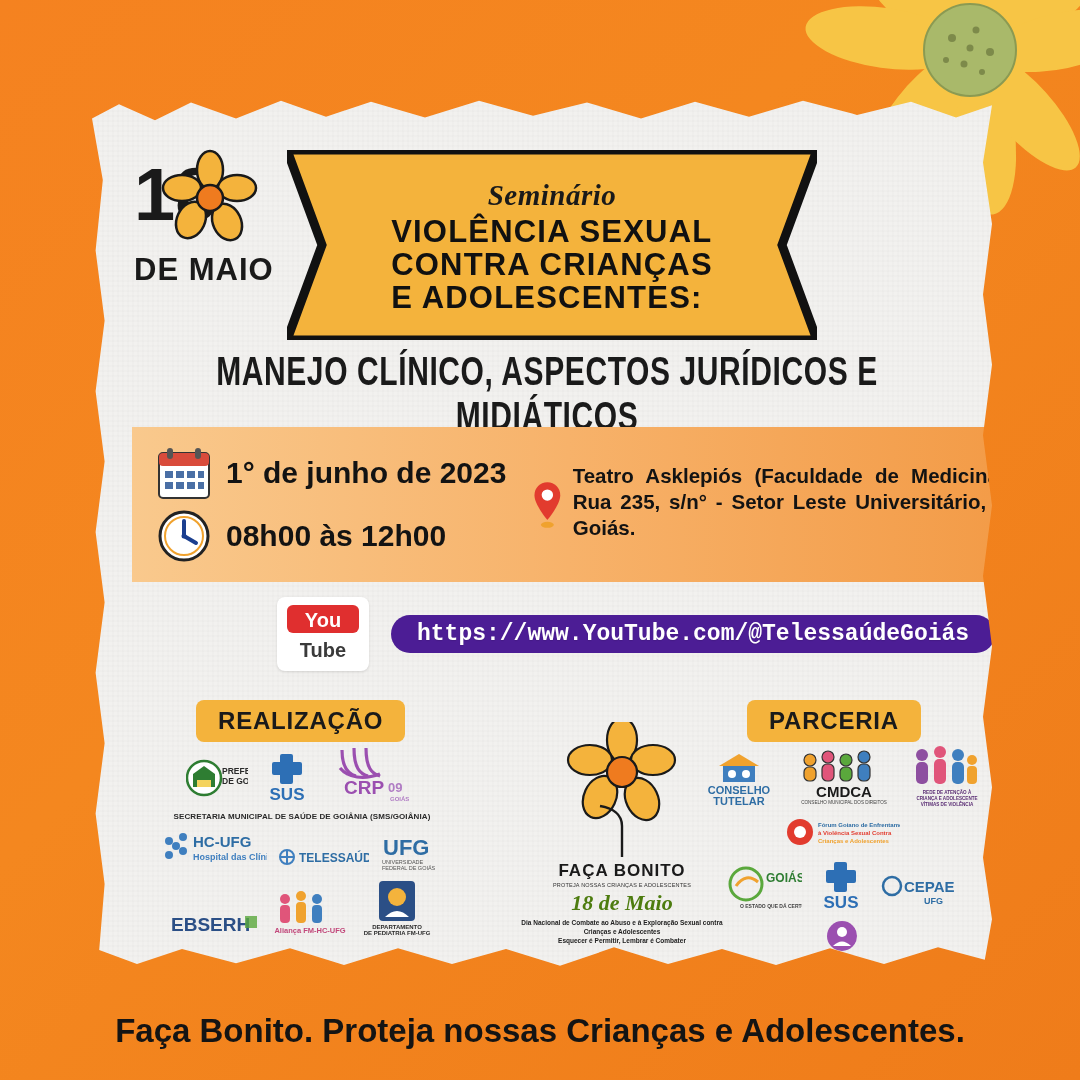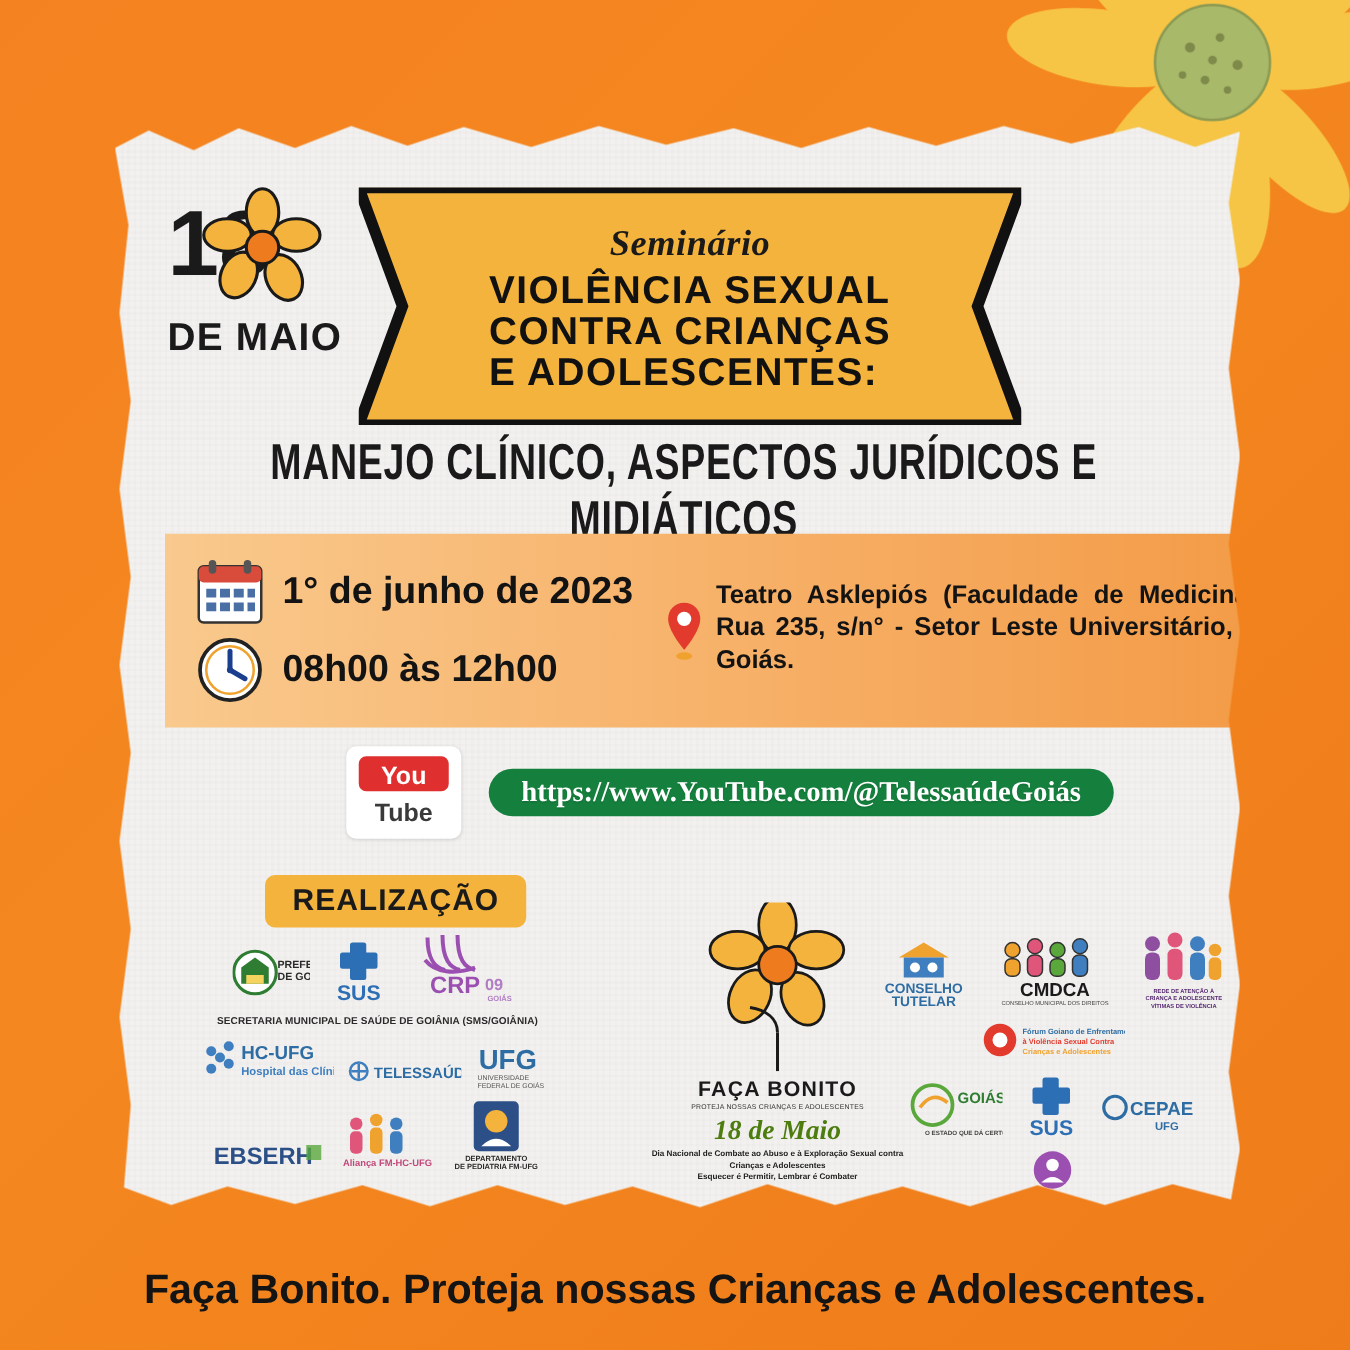--- a/index.html
+++ b/index.html
@@ -124,40 +124,40 @@
   .yt-row {
     position: absolute; left: 185px; top: 505px;
     display: flex; align-items: center; gap: 22px;
   }
   .yt-logo {
     width: 92px; height: 74px; background: #fff;
     border-radius: 8px; display: flex; align-items: center; justify-content: center;
     box-shadow: 0 1px 3px rgba(0,0,0,.12);
   }
   .yt-pill {
-    background: #15803d;
+    background: #4c1d95;
     border-radius: 26px;
     padding: 6px 26px;
-    font-family: Liberation Serif, serif;
+    font-family: Liberation Mono, monospace;
     font-weight: bold; font-size: 23px; color: #fff;
     text-shadow: 0 1px 1px rgba(0,0,0,.10);
     white-space: nowrap;
   }
 
   
   .tag {
     position: absolute;
     background: #f4b33c;
     border-radius: 8px;
     padding: 7px 22px;
     font-family: "Liberation Sans", sans-serif;
     font-weight: bold; font-size: 24px; color: #1a1a1a;
     letter-spacing: .8px;
   }
-  .tag-realizacao { left: 120px; top: 608px; }
+  .tag-realizacao { left: 104px; top: 608px; }
   .tag-parceria  { left: 655px; top: 608px; }
 
   
   .logo-zone { position: absolute; font-family: "Liberation Sans", sans-serif; }
   .lz-left  { left: 60px; top: 650px; width: 300px; }
   .lz-right { left: 600px; top: 650px; width: 300px; }
   .logo-grid { display: flex; flex-wrap: wrap; gap: 6px 10px; justify-content: center; }
   .logo-chip {
     display: flex; flex-direction: column; align-items: center;
     justify-content: flex-end;
@@ -311,20 +311,21 @@
         <svg width="80" height="62" viewBox="0 0 80 62">
           <rect x="4" y="2" width="72" height="28" rx="6" fill="#e02f2f"></rect>
           <text x="40" y="24" text-anchor="middle" font-family="Liberation Sans, sans-serif" font-size="20" font-weight="bold" fill="#fff">You</text>
           <text x="40" y="54" text-anchor="middle" font-family="Liberation Sans, sans-serif" font-size="20" font-weight="bold" fill="#3a3a3a">Tube</text>
         </svg>
       </div>
       <div class="yt-pill">https://www.YouTube.com/@TelessaúdeGoiás</div>
     </div>
 
     <div class="tag tag-realizacao">REALIZAÇÃO</div>
+    <div class="tag tag-parceria">PARCERIA</div>
 
     <div class="logo-zone lz-left">
       <div class="logo-grid">
         <div class="logo-chip">
           <svg width="62" height="52" viewBox="0 0 62 52">
             <g transform="translate(18,26)">
               <circle r="17" fill="#fff" stroke="#2e7d32" stroke-width="2.5"></circle>
               <path d="M-11 -4 L0 -12 L11 -4 L11 9 L-11 9 Z" fill="#2e7d32"></path>
               <path d="M-7 2 h14 v7 h-14 z" fill="#f4d35e"></path>
             </g>

